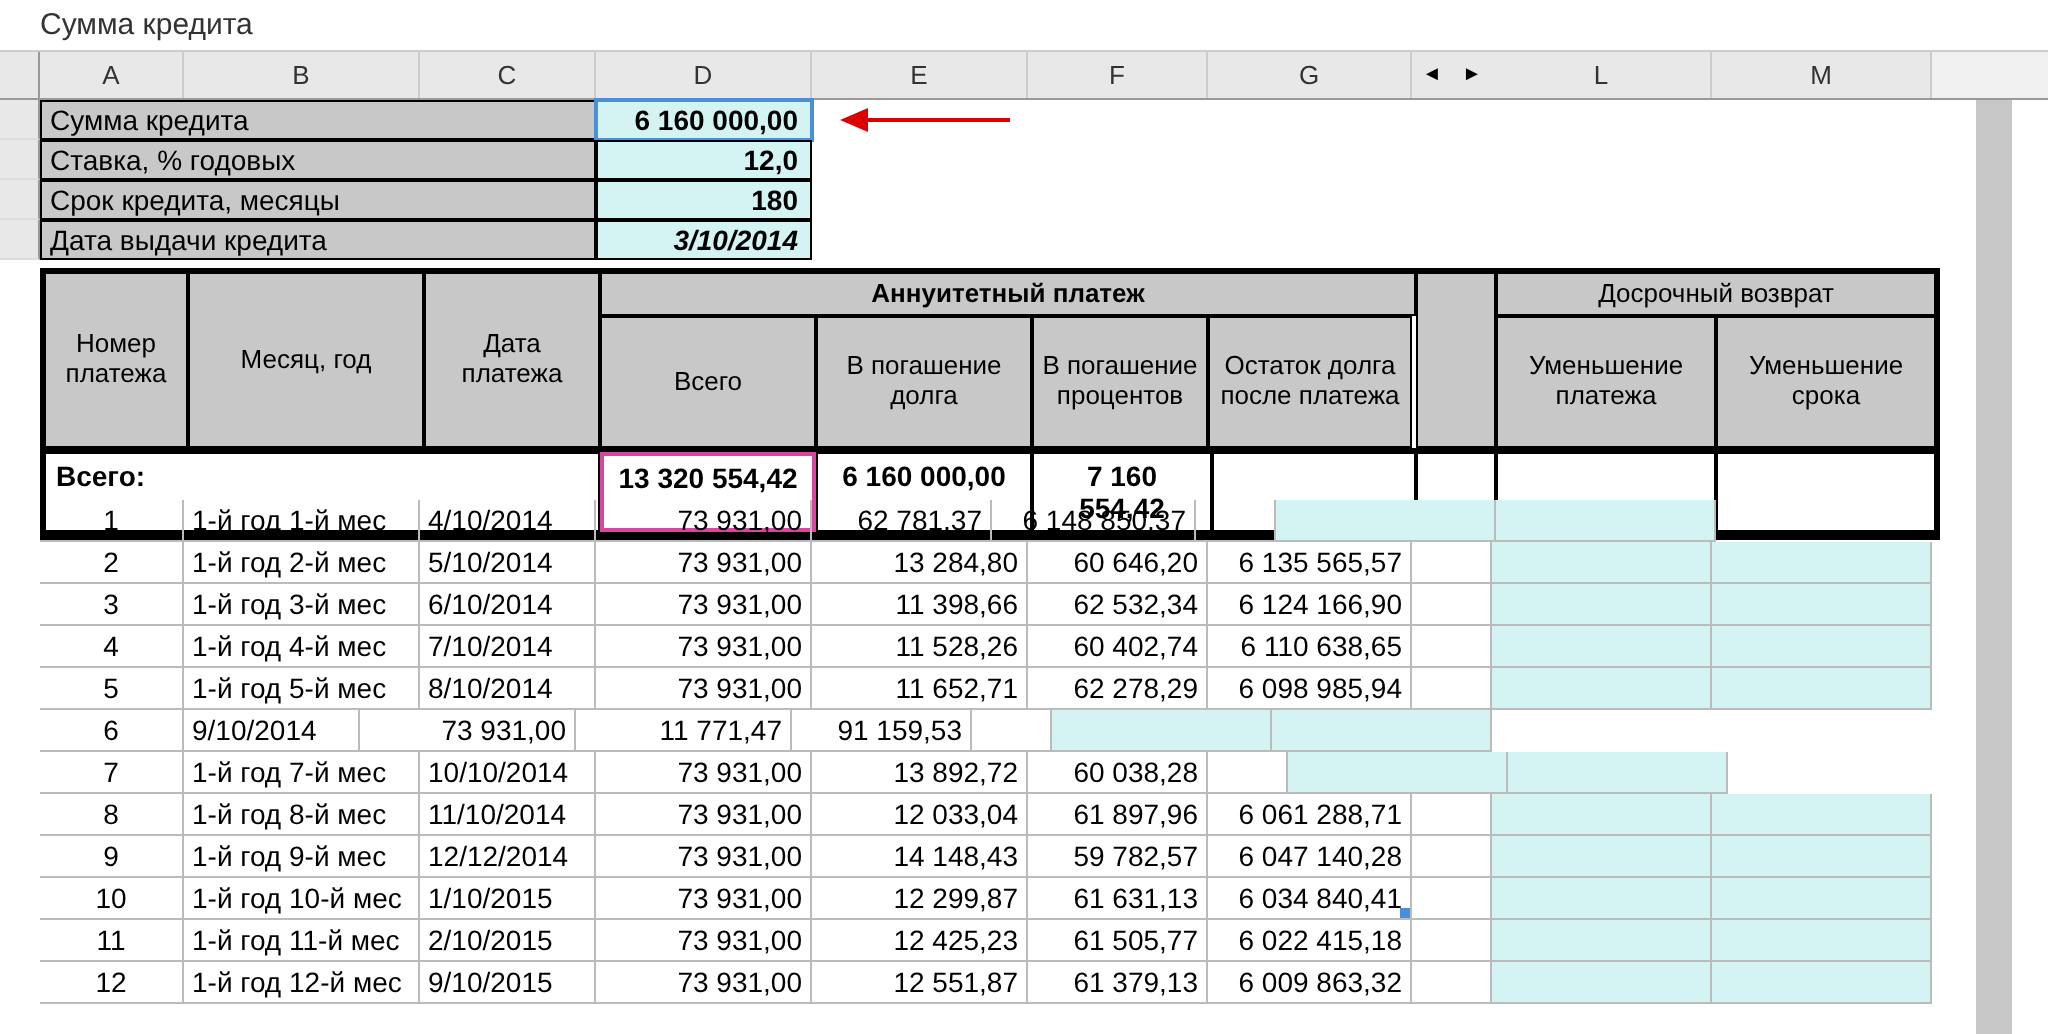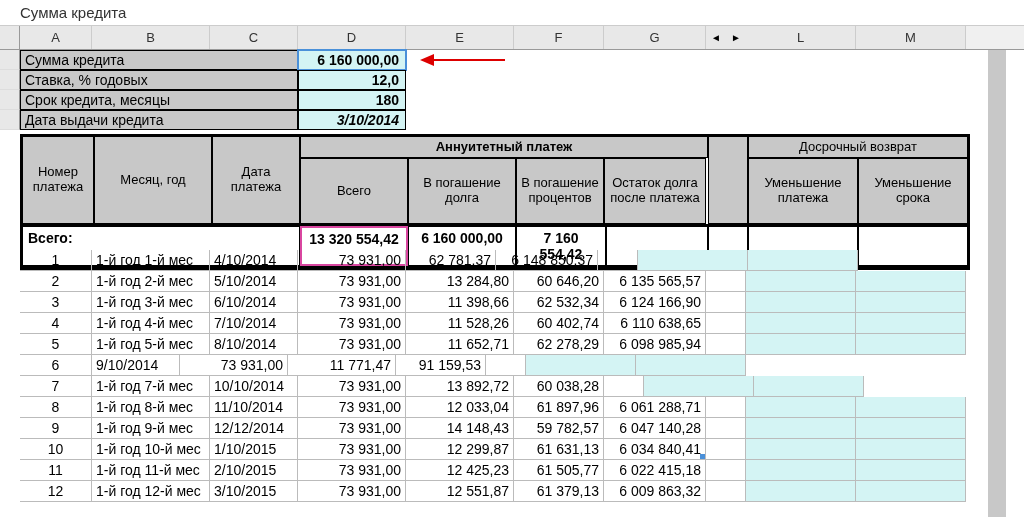--- a/index.html
+++ b/index.html
@@ -403,21 +403,21 @@
         <div class="dcell ta-r" style="width:108px">12 425,23</div>
         <div class="dcell ta-r" style="width:90px">61 505,77</div>
         <div class="dcell ta-r" style="width:102px">6 022 415,18</div>
         <div class="dcell" style="width:40px"></div>
         <div class="dcell cyan" style="width:110px"></div>
         <div class="dcell cyan" style="width:110px"></div>
       </div>
       <div class="drow">
         <div class="dcell ta-c" style="width:72px">12</div>
         <div class="dcell ta-l" style="width:118px">1-й год 12-й мес</div>
-        <div class="dcell ta-l" style="width:88px">3/10/2015</div>
+        <div class="dcell ta-l" style="width:88px">9/10/2015</div>
         <div class="dcell ta-r" style="width:108px">73 931,00</div>
         <div class="dcell ta-r" style="width:108px">12 551,87</div>
         <div class="dcell ta-r" style="width:90px">61 379,13</div>
         <div class="dcell ta-r" style="width:102px">6 009 863,32</div>
         <div class="dcell" style="width:40px"></div>
         <div class="dcell cyan" style="width:110px"></div>
         <div class="dcell cyan" style="width:110px"></div>
       </div>
     </div>
 

